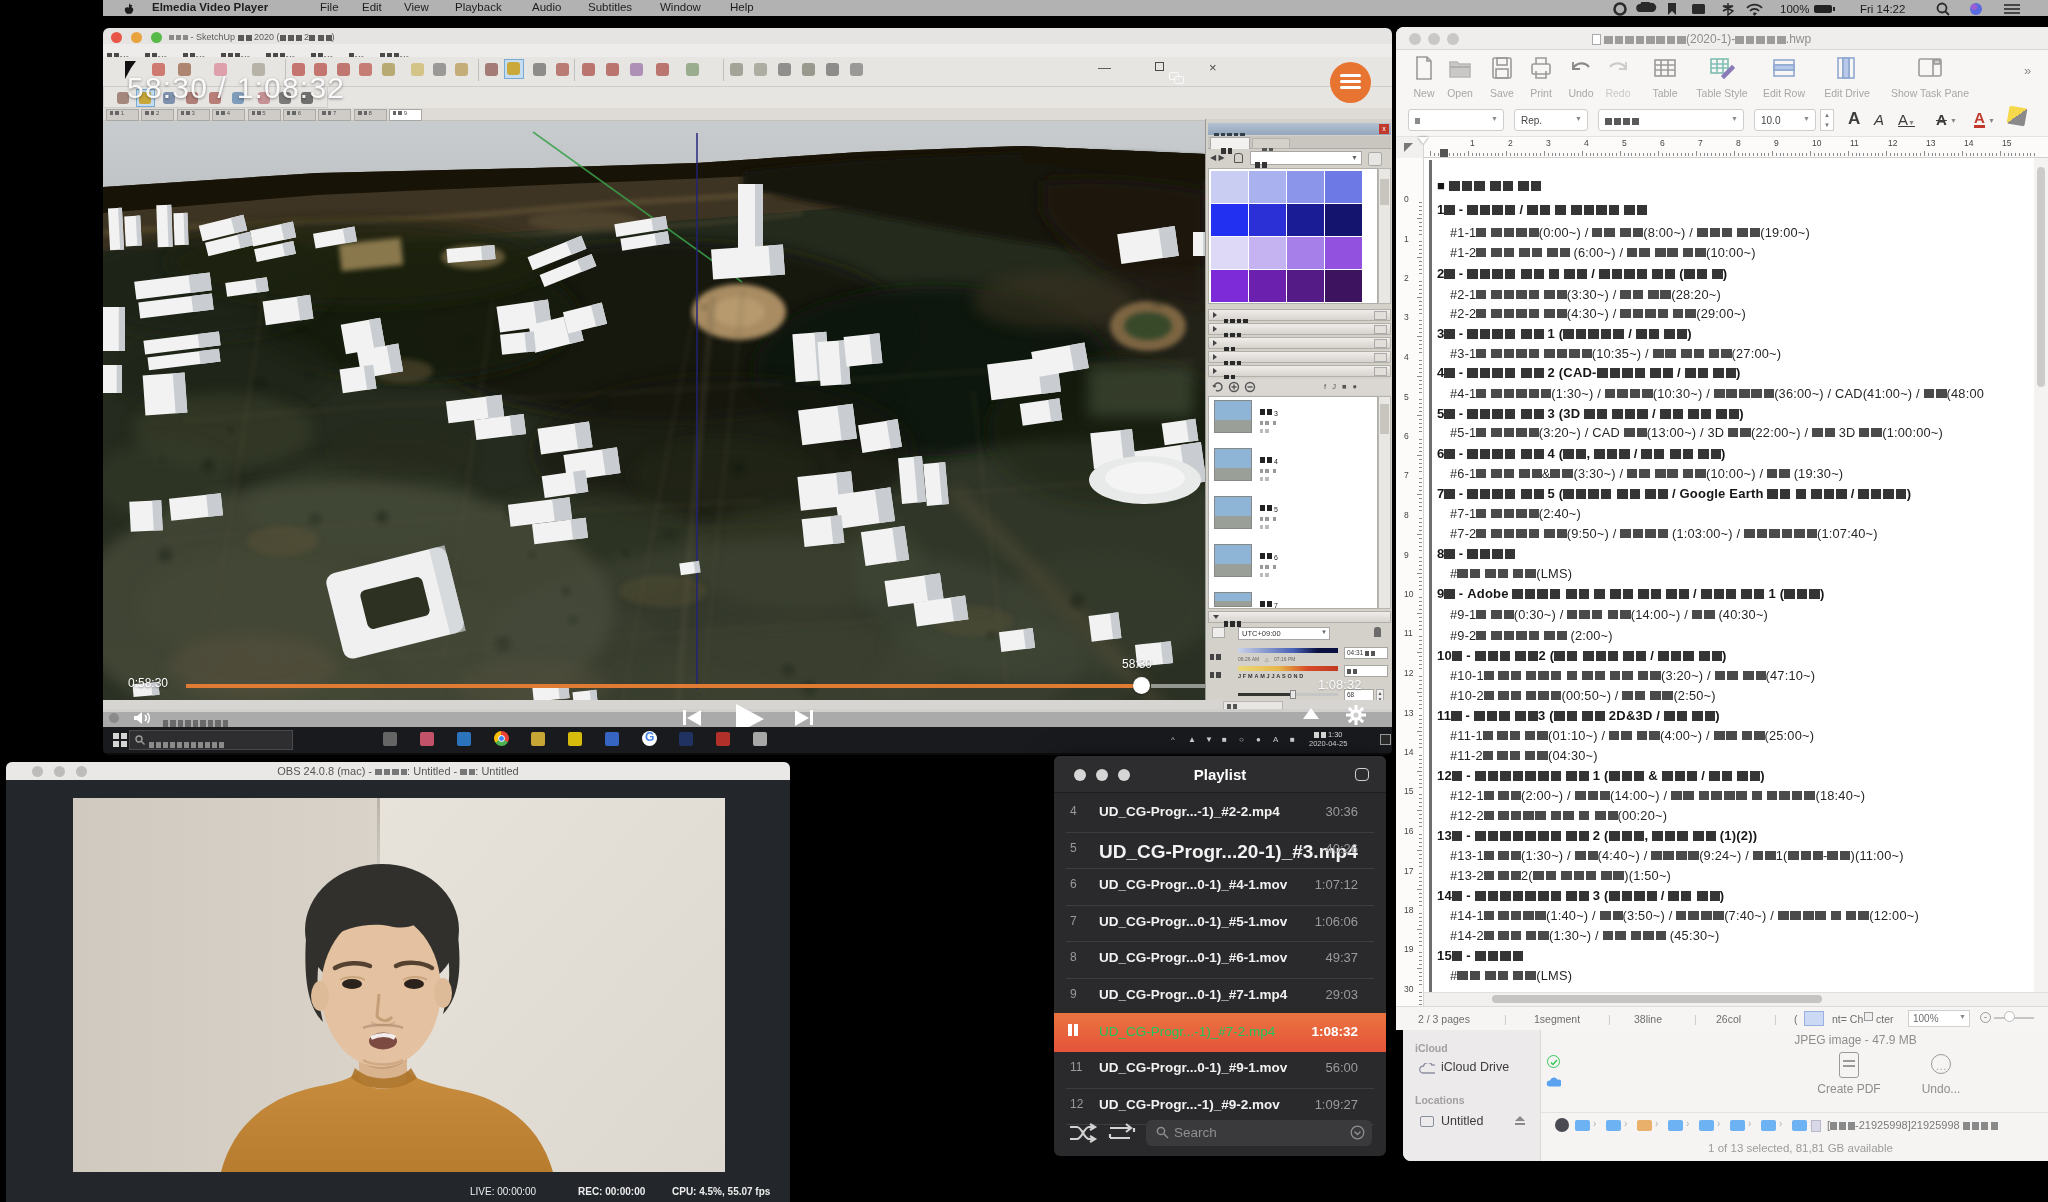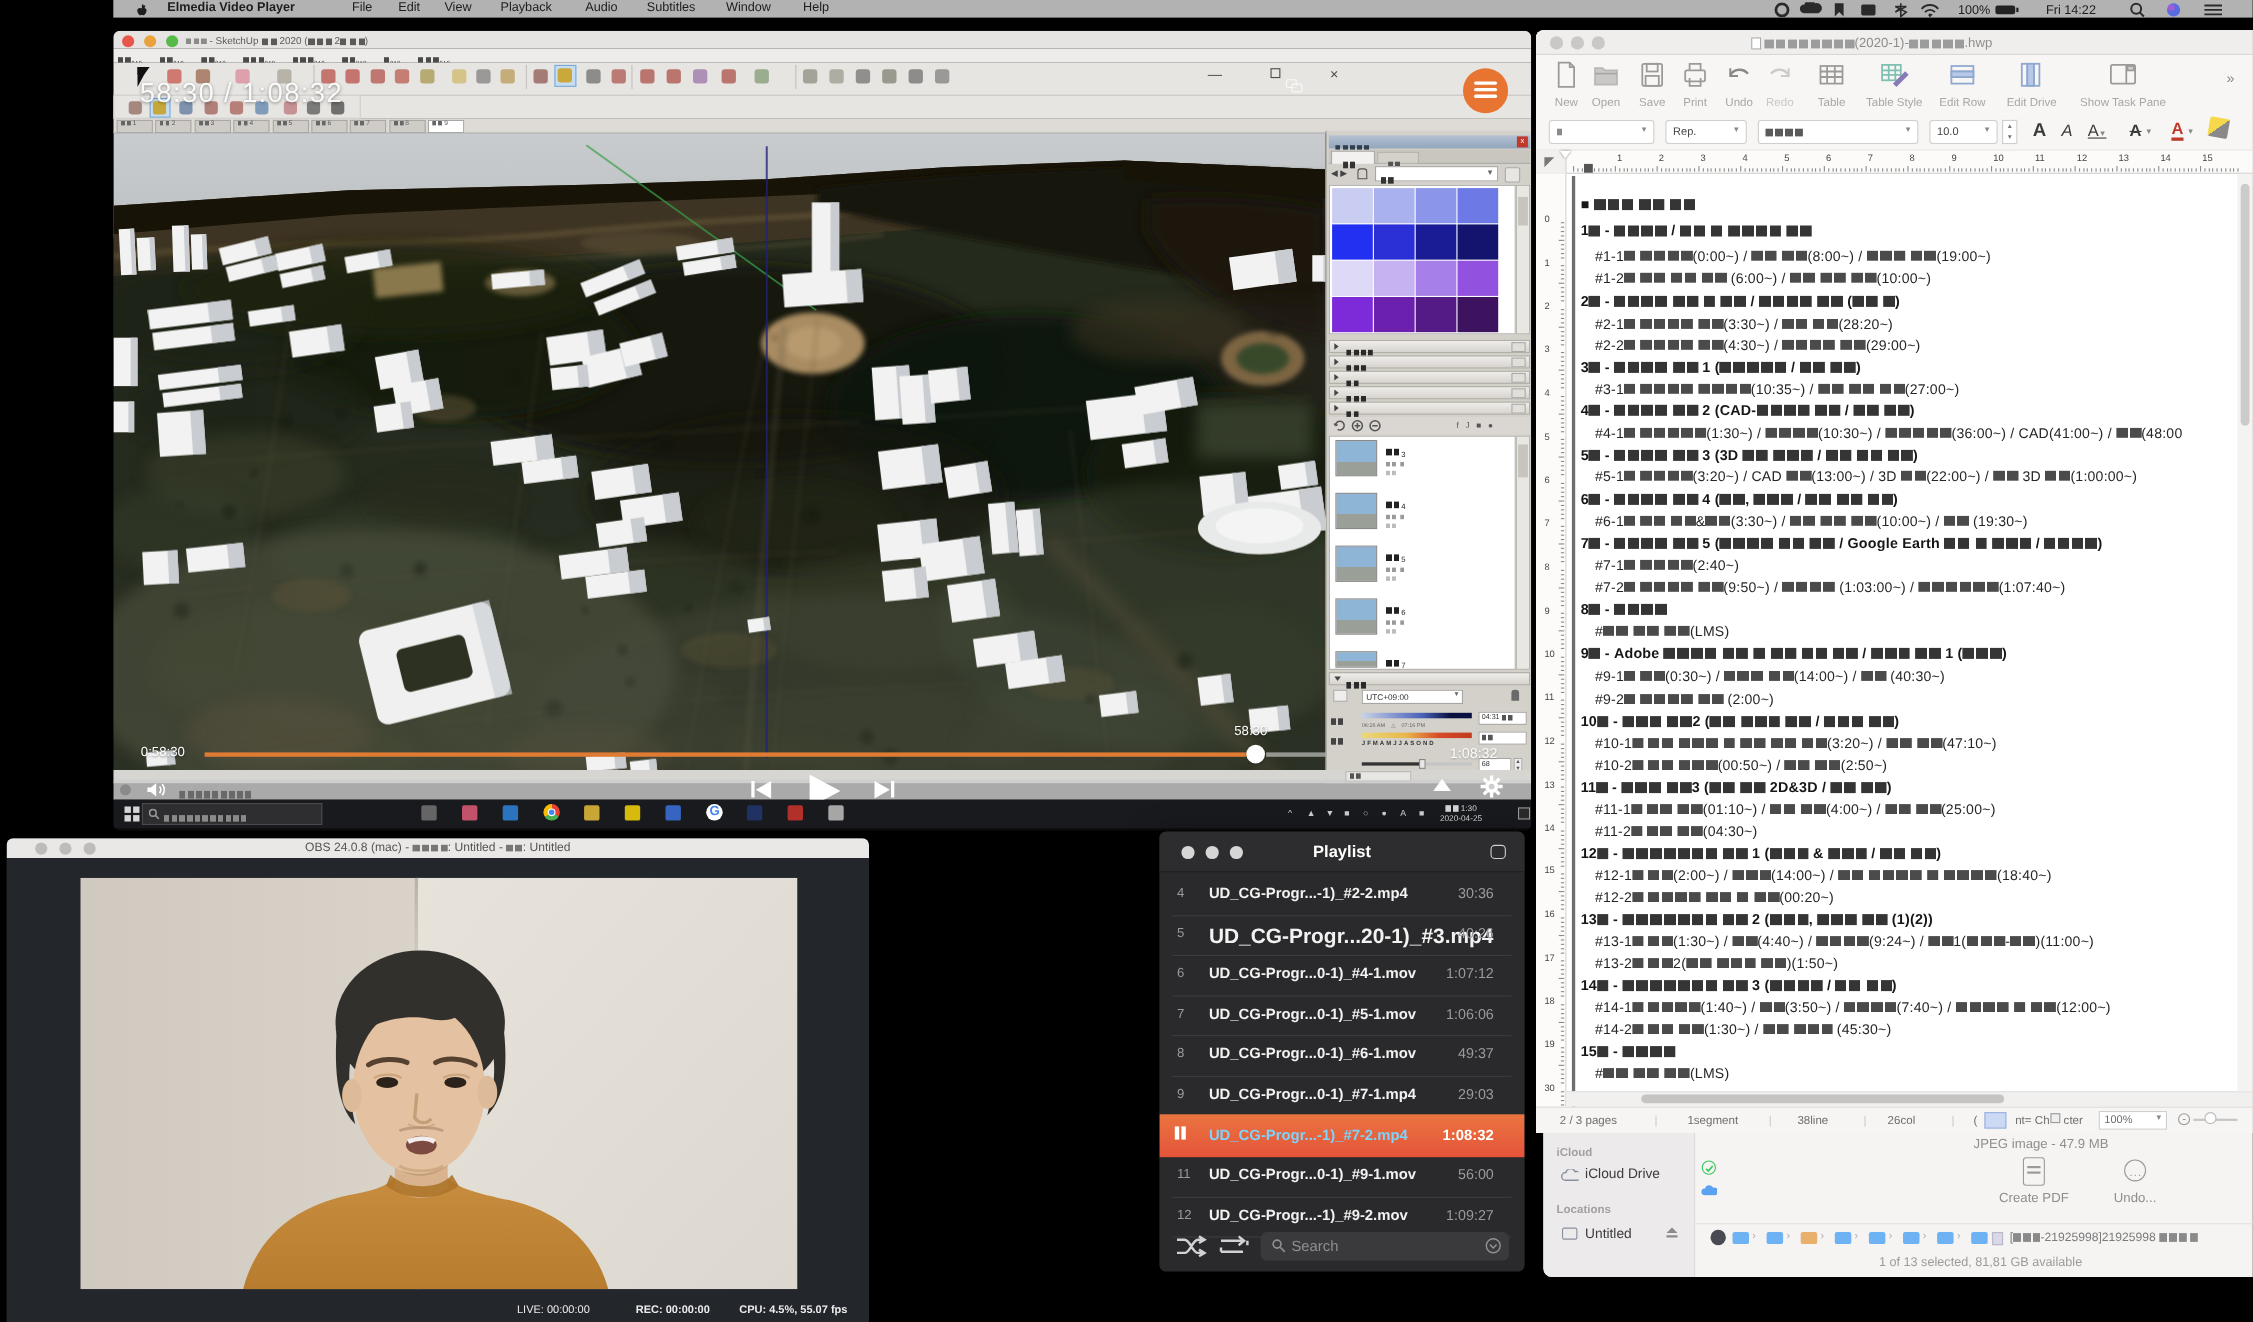--- a/index.html
+++ b/index.html
@@ -638,21 +638,21 @@
     </div>
 <div class="abs" style="left:995px;top:32px;font-size:13px;color:#4a4a4a">—</div>
 <div class="abs" style="left:1052px;top:34px;width:9px;height:9px;border:1.5px solid #4a4a4a"></div>
 <div class="abs" style="left:1106px;top:32px;font-size:13px;color:#4a4a4a">×</div>
 <div class="abs" style="left:1066px;top:44px;width:10px;height:8px;border:1.5px solid rgba(255,255,255,.75);border-radius:2px"></div>
 <div class="abs" style="left:1071px;top:48px;width:10px;height:8px;border:1.5px solid rgba(255,255,255,.75);border-radius:2px;background:rgba(230,228,226,.5)"></div>
 <div class="dot" style="left:1227px;top:34px;width:41px;height:41px;background:#e87431"></div>
 <div class="abs" style="left:1237px;top:46px;width:21px;height:2.8px;background:#fff;border-radius:2px"></div>
 <div class="abs" style="left:1237px;top:52px;width:21px;height:2.8px;background:#fff;border-radius:2px"></div>
 <div class="abs" style="left:1237px;top:58px;width:21px;height:2.8px;background:#fff;border-radius:2px"></div>
-<div class="abs" style="left:24px;top:43px;font-size:25px;color:rgba(255,255,255,.93);letter-spacing:1.2px;text-shadow:0 1px 3px rgba(0,0,0,.45);font-weight:400">58:30 / 1:08:32</div>
+<div class="abs" style="left:24px;top:43px;font-size:30px;color:rgba(255,255,255,.93);letter-spacing:1.2px;text-shadow:0 1px 3px rgba(0,0,0,.45);font-weight:400">58:30 / 1:08:32</div>
 <div class="abs" style="left:0;top:672px;width:1289px;height:12px;background:#d7d5d2"></div>
 <div class="abs" style="left:1120px;top:673px;width:60px;height:10px;background:#e8e6e3;border:1px solid #b8b6b2;font-size:6.5px;color:#444;padding-left:3px"><span style="display:inline-block;width:10px;height:5px;background:repeating-linear-gradient(90deg,#555 0 4px,transparent 4px 6px);vertical-align:middle;position:relative;top:0px"></span></div>
 <div class="abs" style="left:83px;top:656px;width:950px;height:3.5px;background:#e07b33"></div>
 <div class="abs" style="left:1048px;top:656px;width:54px;height:3.5px;background:rgba(235,235,235,.55)"></div>
 <div class="dot" style="left:1030px;top:649px;width:17px;height:17px;background:#fff;box-shadow:0 1px 2px rgba(0,0,0,.4)"></div>
 <div class="abs" style="left:25px;top:648px;font-size:12px;color:#fff;text-shadow:0 1px 2px rgba(0,0,0,.5)">0:58:30</div>
 <div class="abs" style="left:1019px;top:629px;font-size:12px;color:#fff;text-shadow:0 1px 2px rgba(0,0,0,.5)">58:30</div>
 <div class="abs" style="left:1215px;top:649px;font-size:13px;color:rgba(255,255,255,.95);text-shadow:0 1px 2px rgba(0,0,0,.25)">1:08:32</div>
 <div class="abs" style="left:0;top:681px;width:1289px;height:18px;background:rgba(205,205,205,.82)"></div>
 <div class="dot" style="left:6px;top:685px;width:10px;height:10px;background:#8a8a8a"></div>
@@ -806,21 +806,21 @@
 <div class="abs" style="left:45px;top:194px;font-size:13.5px;color:#f2f2f2;font-weight:600">UD_CG-Progr...0-1)_#6-1.mov</div>
 <div class="abs" style="left:332px;top:194px;font-size:13px;color:#9a9a9e;transform:translateX(-100%);margin-left:-28px">49:37</div>
 <div class="abs" style="left:12px;top:222px;width:308px;height:1px;background:#3d3d3f"></div>
 <div class="abs" style="left:16px;top:231px;font-size:12px;color:#9a9a9e">9</div>
 <div class="abs" style="left:45px;top:231px;font-size:13.5px;color:#f2f2f2;font-weight:600">UD_CG-Progr...0-1)_#7-1.mp4</div>
 <div class="abs" style="left:332px;top:231px;font-size:13px;color:#9a9a9e;transform:translateX(-100%);margin-left:-28px">29:03</div>
 <div class="abs" style="left:12px;top:259px;width:308px;height:1px;background:#3d3d3f"></div>
 <div class="abs" style="left:0;top:257px;width:332px;height:39px;background:linear-gradient(180deg,#ea7440,#e5543a)"></div>
 <div class="abs" style="left:14px;top:268px;width:3.5px;height:12px;background:#fff"></div>
     <div class="abs" style="left:20px;top:268px;width:3.5px;height:12px;background:#fff"></div>
-<div class="abs" style="left:45px;top:268px;font-size:13.5px;color:#7dd3fc;font-weight:700">UD_CG-Progr...-1)_#7-2.mp4</div>
+<div class="abs" style="left:45px;top:268px;font-size:13.5px;color:#22c55e;font-weight:400">UD_CG-Progr...-1)_#7-2.mp4</div>
 <div class="abs" style="left:332px;top:268px;font-size:13.5px;color:#fff;font-weight:700;transform:translateX(-100%);margin-left:-28px">1:08:32</div>
 <div class="abs" style="left:16px;top:304px;font-size:12px;color:#9a9a9e">11</div>
 <div class="abs" style="left:45px;top:304px;font-size:13.5px;color:#f2f2f2;font-weight:600">UD_CG-Progr...0-1)_#9-1.mov</div>
 <div class="abs" style="left:332px;top:304px;font-size:13px;color:#9a9a9e;transform:translateX(-100%);margin-left:-28px">56:00</div>
 <div class="abs" style="left:12px;top:332px;width:308px;height:1px;background:#3d3d3f"></div>
 <div class="abs" style="left:16px;top:341px;font-size:12px;color:#9a9a9e">12</div>
 <div class="abs" style="left:45px;top:341px;font-size:13.5px;color:#f2f2f2;font-weight:600">UD_CG-Progr...-1)_#9-2.mov</div>
 <div class="abs" style="left:332px;top:341px;font-size:13px;color:#9a9a9e;transform:translateX(-100%);margin-left:-28px">1:09:27</div>
 <div class="abs" style="left:12px;top:368px;width:308px;height:1px;background:#3d3d3f"></div>
 <svg class="abs" style="left:14px;top:366px" width="80" height="22" viewBox="0 0 80 22">

